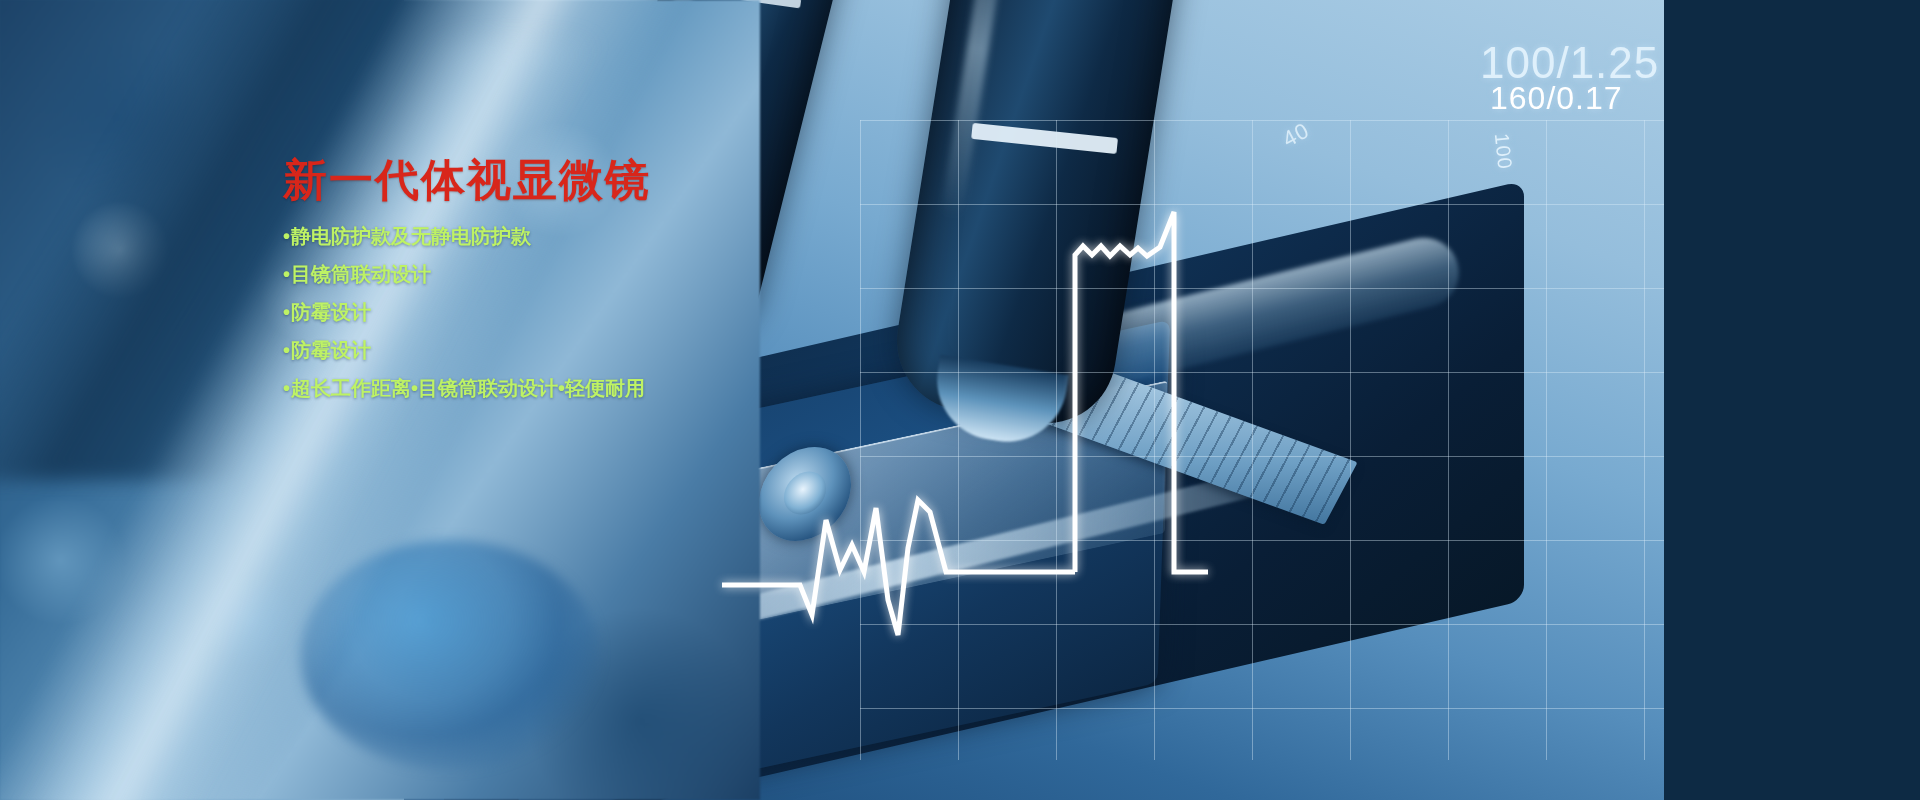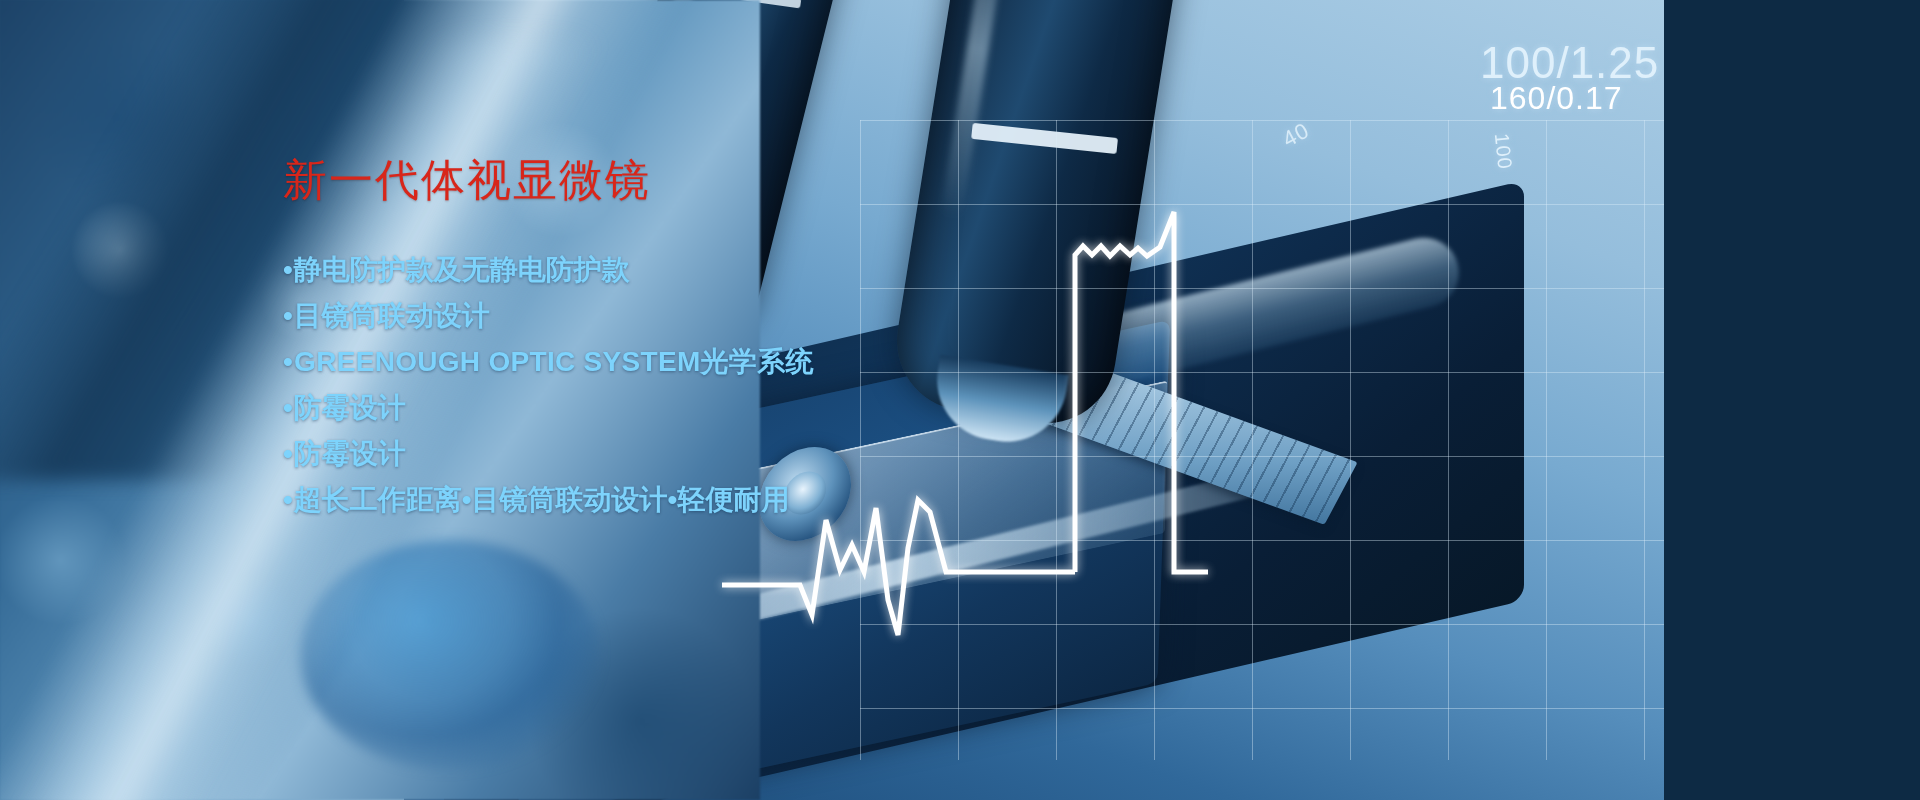--- a/index.html
+++ b/index.html
@@ -216,31 +216,31 @@
   }
 
   
   .wave-svg{position:absolute;left:0;top:0;width:1920px;height:800px;pointer-events:none;}
 
   
   .copy{position:absolute;left:283px;top:155px;width:560px;}
   .headline{
     color:#d8261a;
     font-size:44px;
-    font-weight:normal;
+    font-weight:bold;
     letter-spacing:2px;
     line-height:1.15;
-    margin:0 0 50px 0;
+    margin:0 0 20px 0;
     text-shadow:0 1px 2px rgba(40,0,0,.25);
     white-space:nowrap;
   }
   .bullets{list-style:none;margin:0;padding:0;}
   .bullets li{
-    color:#7dd3fc;
-    font-size:28px;
+    color:#bef264;
+    font-size:20px;
     font-weight:bold;
     line-height:1;
     margin-bottom:18px;
     white-space:nowrap;
     text-shadow:0 1px 3px rgba(12,40,70,.45);
   }
   .bullets li .dot{margin-right:1px;}
   .bullets li.latin{font-weight:bold;letter-spacing:.3px;}
 </style>
 </head>
@@ -330,23 +330,20 @@
   <div class="copy">
     <h1 class="headline">新一代体视显微镜</h1>
 
     <ul class="bullets">
       <li>
         <span class="dot">•</span><span>静电防护款及无静电防护款</span>
       </li>
       <li>
         <span class="dot">•</span><span>目镜筒联动设计</span>
       </li>
-      <li class="latin">
-        <span class="dot">•</span><span>GREENOUGH OPTIC SYSTEM光学系统</span>
-      </li>
       <li>
         <span class="dot">•</span><span>防霉设计</span>
       </li>
       <li>
         <span class="dot">•</span><span>防霉设计</span>
       </li>
       <li>
         <span class="dot">•</span><span>超长工作距离•目镜筒联动设计•轻便耐用</span>
       </li>
     </ul>

